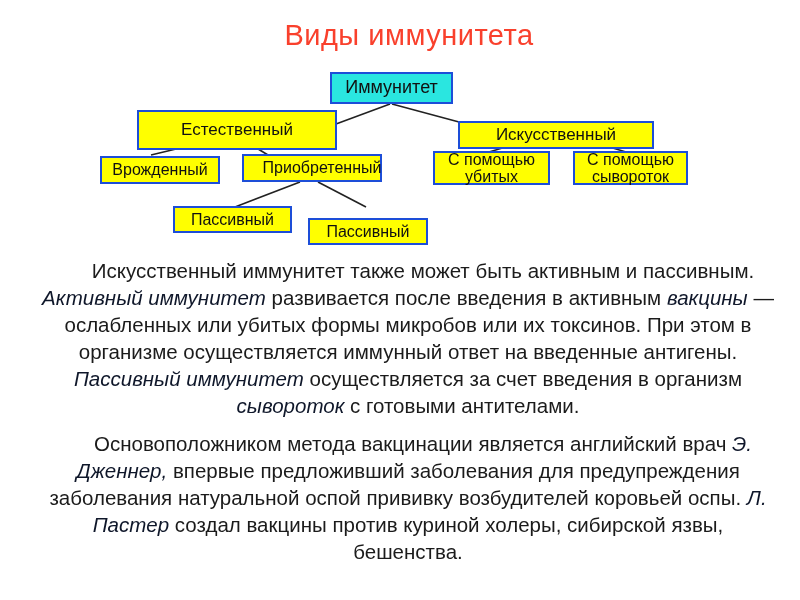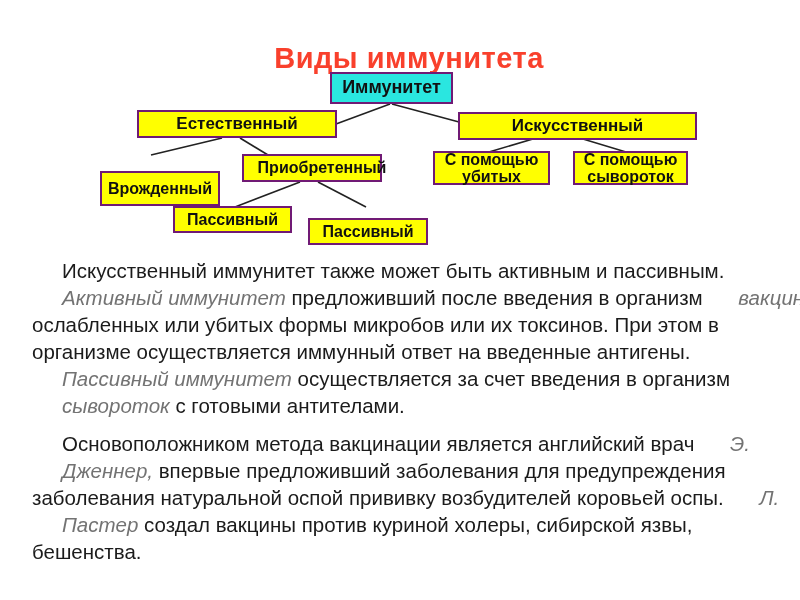--- a/index.html
+++ b/index.html
@@ -1,36 +1,36 @@
 <!DOCTYPE html>
 <html><head>
 <meta charset="utf-8">
 <style>
   html,body{margin:0;padding:0;background:#fff;}
   .page{
     position:relative;width:800px;height:600px;background:#ffffff;
     font-family:"Liberation Sans", sans-serif;overflow:hidden;
   }
   .title{
-    position:absolute;top:42px;left:0;width:100%;text-align:center;text-indent:18px;
-    font-size:29px;font-weight:bold;color:#f9402c;letter-spacing:0.5px;
+    position:absolute;top:19px;left:0;width:100%;text-align:center;text-indent:18px;
+    font-size:29px;font-weight:normal;color:#f9402c;letter-spacing:0.5px;
   }
   svg.edges{position:absolute;left:0;top:0;}
   .node{
-    position:absolute;box-sizing:border-box;background:#ffff00;border:2px solid #701a75;
+    position:absolute;box-sizing:border-box;background:#ffff00;border:2px solid #1d4ed8;
     display:flex;flex-direction:column;align-items:center;justify-content:center;
-    font-weight:bold;color:#111;text-align:center;line-height:1.08;font-size:16px;
+    font-weight:normal;color:#111;text-align:center;line-height:1.08;font-size:16px;
   }
   .node.cyan{background:#2ae6e0;font-size:18px;}
   .node.big{font-size:17px;}
   .node.small{font-size:16px;text-align:center;}
-  .para{position:absolute;left:32px;width:752px;font-size:20.5px;color:#1b1b1b;}
+  .para{position:absolute;left:32px;width:752px;font-size:20.5px;color:#1b1b1b;text-align:center;}
   .ln{height:27px;line-height:27px;white-space:nowrap;}
   .ind{display:inline-block;width:30px;}
-  .red{color:#737373;font-style:italic;margin-left:30px;}
+  .red{color:#0f172a;font-style:italic;}
 </style>
 </head>
 <body>
 
 <div class="page">
 
   <div class="title">Виды иммунитета</div>
 
   <svg class="edges" width="800" height="250" viewBox="0 0 800 250">
     <g stroke="#222" stroke-width="1.6" fill="none">
@@ -40,45 +40,45 @@
       <line x1="240" y1="138" x2="268" y2="155"></line>
       <line x1="300" y1="182" x2="235" y2="207"></line>
       <line x1="318" y1="182" x2="366" y2="207"></line>
       <line x1="543" y1="136" x2="489" y2="152"></line>
       <line x1="573" y1="136" x2="626" y2="152"></line>
     </g>
   </svg>
 
   <div class="node cyan" style="left:330px;top:72px;width:123px;height:32px;">Иммунитет</div>
 
-  <div class="node big" style="left:137px;top:110px;width:200px;height:28px;">Естественный</div>
+  <div class="node big" style="left:137px;top:110px;width:200px;height:40px;">Естественный</div>
 
-  <div class="node big" style="left:458px;top:112px;width:239px;height:28px;">Искусственный</div>
+  <div class="node big" style="left:458px;top:121px;width:196px;height:28px;">Искусственный</div>
 
-  <div class="node" style="left:100px;top:171px;width:120px;height:35px;">Врожденный</div>
+  <div class="node" style="left:100px;top:156px;width:120px;height:28px;">Врожденный</div>
 
   <div class="node" style="left:242px;top:154px;width:140px;height:28px;padding-left:20px;">Приобретенный</div>
 
   <div class="node small" style="left:433px;top:151px;width:117px;height:34px;">
     <div>С помощью</div>
     <div>убитых</div>
   </div>
 
   <div class="node small" style="left:573px;top:151px;width:115px;height:34px;">
     <div>С помощью</div>
     <div>сывороток</div>
   </div>
 
   <div class="node" style="left:173px;top:206px;width:119px;height:27px;">Пассивный</div>
 
   <div class="node" style="left:308px;top:218px;width:120px;height:27px;">Пассивный</div>
 
   <div class="para" style="top:257px;">
     <div class="ln"><span class="ind"></span><span>Искусственный иммунитет также может быть активным и пассивным.</span></div>
-    <div class="ln"><span class="red">Активный иммунитет</span><span> предложивший после введения в организм </span><span class="red">вакцины</span><span> —</span></div>
+    <div class="ln"><span class="red">Активный иммунитет</span><span> развивается после введения в активным </span><span class="red">вакцины</span><span> —</span></div>
     <div class="ln"><span>ослабленных или убитых формы микробов или их токсинов. При этом в</span></div>
     <div class="ln"><span>организме осуществляется иммунный ответ на введенные антигены.</span></div>
     <div class="ln"><span class="red">Пассивный иммунитет</span><span> осуществляется за счет введения в организм</span></div>
     <div class="ln"><span class="red">сывороток</span><span> с готовыми антителами.</span></div>
   </div>
 
   <div class="para" style="top:430px;">
     <div class="ln"><span class="ind"></span><span>Основоположником метода вакцинации является английский врач </span><span class="red">Э.</span></div>
     <div class="ln"><span class="red">Дженнер,</span><span> впервые предложивший заболевания для предупреждения</span></div>
     <div class="ln"><span>заболевания натуральной оспой прививку возбудителей коровьей оспы. </span><span class="red">Л.</span></div>

